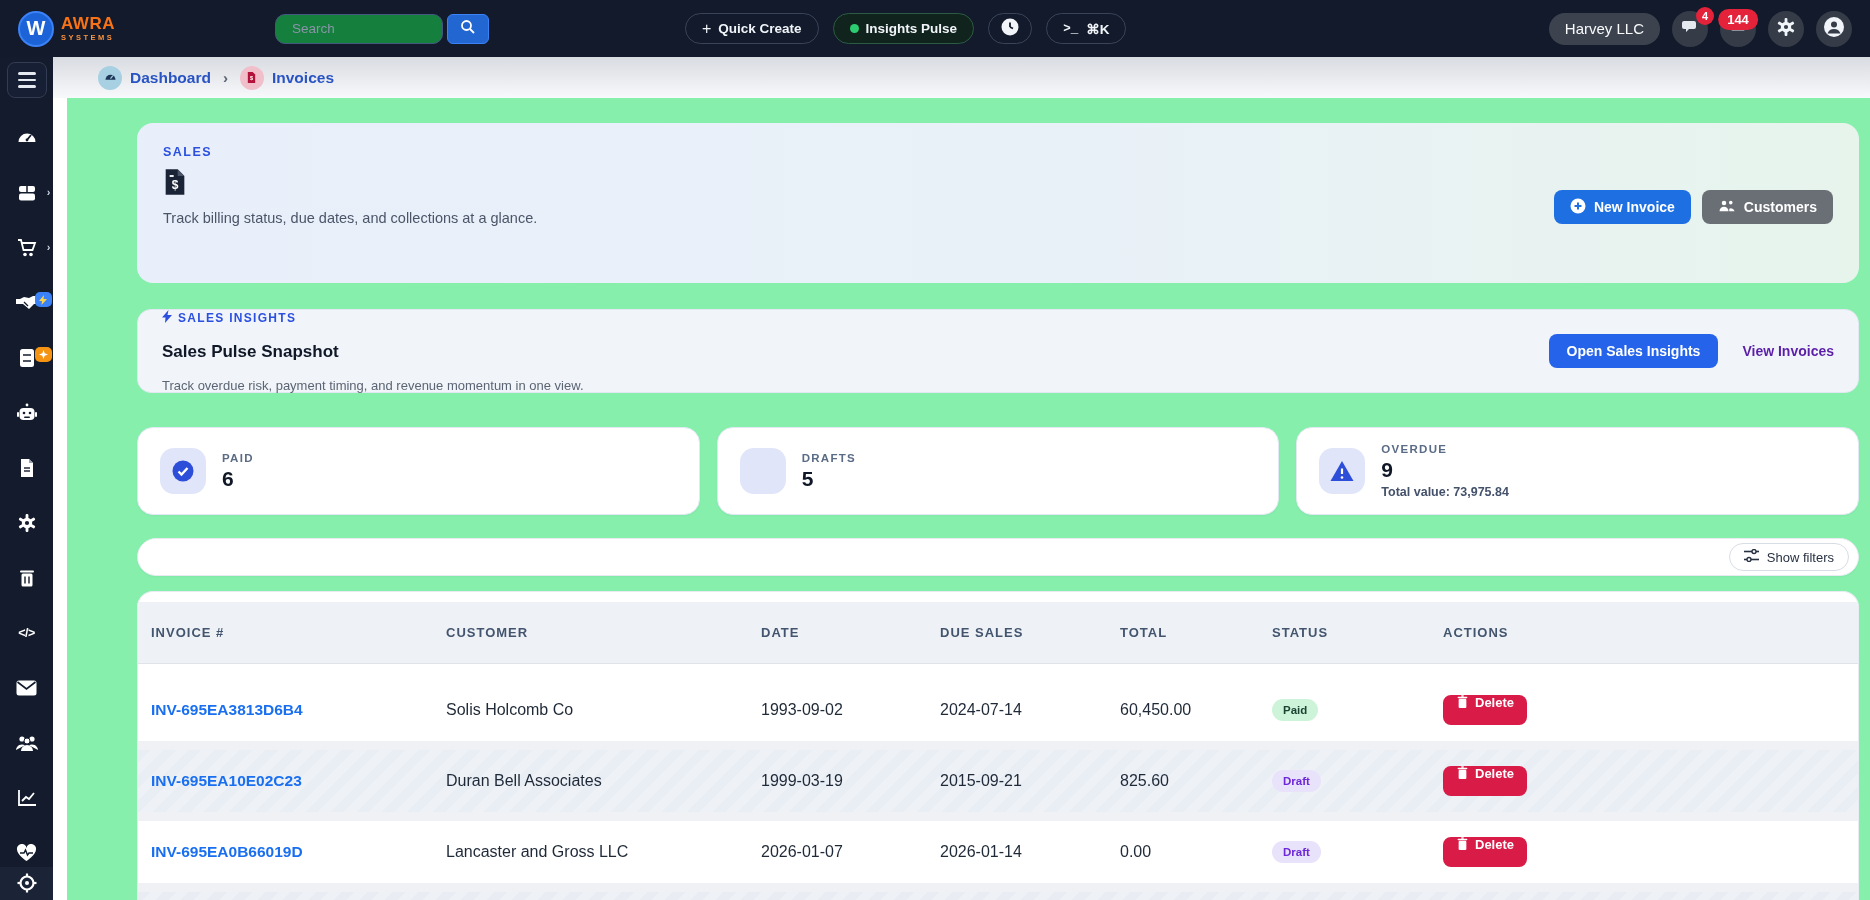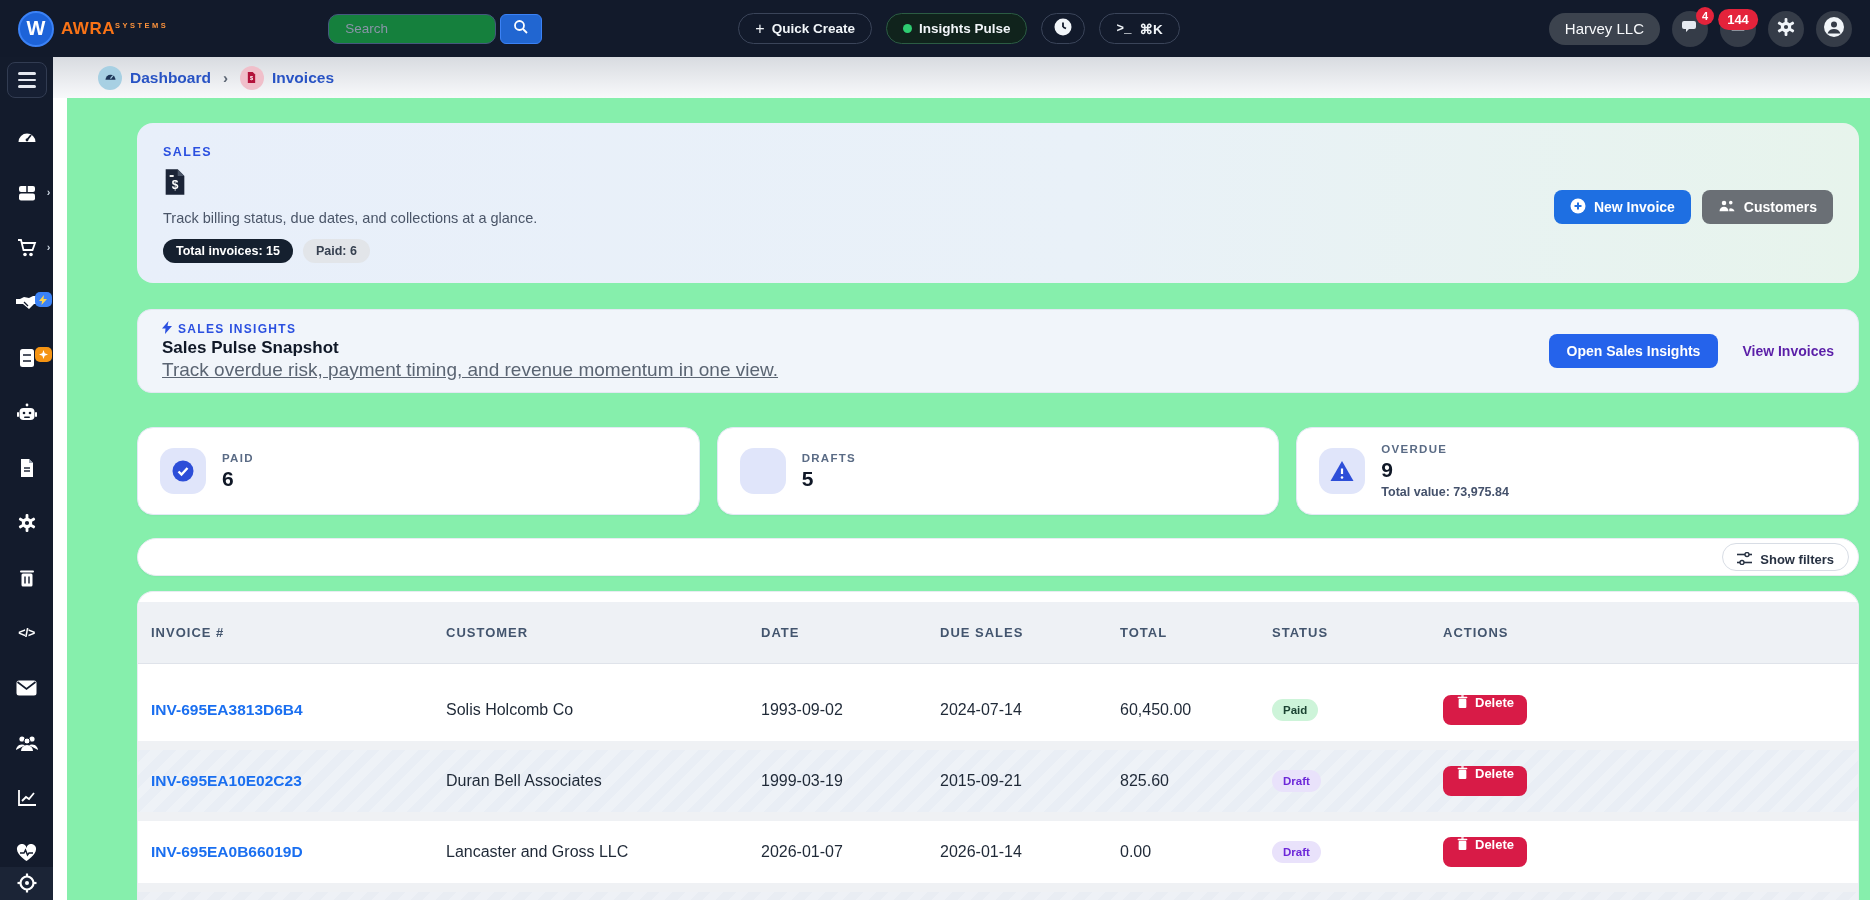--- a/index.html
+++ b/index.html
@@ -6,21 +6,21 @@
   html,body { width:1870px; height:900px; overflow:hidden; background:#fff;
     font-family:"Liberation Sans", sans-serif; }
 
   
   .navbar { position:absolute; left:0; top:0; width:1870px; height:57px;
     background:#121a2b; display:flex; align-items:center; z-index:30; }
   .brand { display:flex; align-items:center; gap:7px; margin-left:18px; }
   .brand-circle { width:36px; height:36px; border-radius:50%; background:#1d63d8;
     color:#fff; font-weight:bold; font-size:20px; display:flex; align-items:center;
     justify-content:center; border:2px solid #3b82f6; }
-  .brand-text { display:flex; flex-direction:row; line-height:1;justify-content:space-between; }
+  .brand-text { display:flex; flex-direction:column; line-height:1;justify-content:space-between; }
   .brand-name { color:#f97316; font-weight:bold; font-size:17px; letter-spacing:.5px; }
   .brand-sub { color:#fb923c; font-weight:bold; font-size:7.5px; letter-spacing:2.5px; margin-top:2px; }
   .search-group { display:flex; align-items:center; gap:4px; margin-left:160px; }
   .search-input { width:168px; height:30px; background:#15803d; border:1px solid #45587e;
     border-radius:10px; color:#cbd5e1; font-size:13.5px; padding:0 16px; outline:none; }
   .search-input::placeholder { color:#8a94a8; }
   .search-btn { width:42px; height:30px; background:#2166d1; border:1px solid #3b82f6;
     border-radius:6px; display:flex; align-items:center; justify-content:center; cursor:pointer; }
   .nav-center { display:flex; align-items:center; gap:14px; margin-left:196px; }
   .pill-btn { height:31px; display:flex; align-items:center; gap:7px; padding:0 16px;
@@ -93,45 +93,45 @@
   .badge-light { background:#e2e5e9; color:#374151; font-size:12.5px; font-weight:bold;
     padding:5px 13px; border-radius:13px; }
   .hero-actions { margin-left:auto; display:flex; gap:11px; align-self:center; margin-top:8px; }
   .btn { display:flex; align-items:center; gap:8px; height:34px; padding:0 16px;
     border:none; border-radius:8px; font-size:14px; font-weight:bold; color:#fff; cursor:pointer; }
   .btn-blue { background:#1e6fe2; }
   .btn-gray { background:#6a6f75; }
 
   .insights { margin-top:26px; height:84px; background:#f1f5fa; border:1px solid #e2e8f2;
     border-radius:14px; padding:11px 24px; display:flex; align-items:center; }
-  .insights-left { display:flex; flex-direction:column; gap:1px; }
+  .insights-left { display:flex; flex-direction:column; gap:16px; }
   .ins-eyebrow { color:#2b50e0; font-size:12px; font-weight:bold; letter-spacing:1.3px;
     display:flex; align-items:center; gap:6px; }
   .ins-title { color:#101827; font-size:17px; font-weight:bold; }
-  .ins-sub { color:#5b6573; font-size:19px;text-decoration:underline; }
+  .ins-sub { color:#5b6573; font-size:13px; }
   .insights-right { margin-left:auto; display:flex; align-items:center; gap:24px; }
   .btn-insights { background:#2563eb; height:34px; border-radius:8px; padding:0 18px; }
   .link-purple { color:#5b1fa8; font-size:14px; font-weight:bold; cursor:pointer; }
 
   .stats { margin-top:34px; display:grid; grid-template-columns:1fr 1fr 1fr; gap:17px; }
   .stat-card { height:88px; background:#fff; border:1.5px solid #e3e9f4; border-radius:16px;
     padding:0 22px; display:flex; align-items:center; gap:16px;
     box-shadow:0 1px 2px rgba(30,50,90,.04); }
   .stat-icon { width:46px; height:46px; border-radius:14px; background:#e0e5fa;
     display:flex; align-items:center; justify-content:center; flex:none; }
   .stat-label { color:#5a6b85; font-size:11.5px; font-weight:bold; letter-spacing:1.3px; }
   .stat-value { color:#101827; font-size:21px; font-weight:bold; margin-top:3px; }
   .stat-detail { color:#44516b; font-size:12.5px; font-weight:bold; margin-top:3px; }
 
   .filters-bar { margin-top:23px; height:38px; background:#fff; border:1px solid #e8ecf2;
     border-radius:19px; display:flex; align-items:center; justify-content:flex-end;
     padding-right:9px; box-shadow:0 1px 2px rgba(30,50,90,.04); }
-  .show-filters { display:flex; align-items:flex-start; gap:8px; height:28px; padding:8px 14px;
+  .show-filters { display:flex; align-items:center; gap:8px; height:28px; padding:8px 14px;
     border:1px solid #d8dde5; border-radius:15px; background:#fff; color:#273142;
-    font-size:13px; font-weight:bold; cursor:pointer; }
+    font-size:13px; font-weight:normal; cursor:pointer; }
 
   .table-card { margin-top:15px; background:#fff; border:1px solid #e8ecf2;
     border-bottom:none; border-radius:16px 16px 0 0; height:312px; overflow:hidden;
     padding-top:10px; }
   .t-grid { display:grid; grid-template-columns:295px 315px 179px 180px 152px 171px 1fr;
     align-items:center; padding-left:13px; }
   .t-head { background:#eef1f5; height:62px; border-bottom:1px solid #dfe3ea; }
   .t-head div { color:#43556e; font-size:13px; font-weight:bold; letter-spacing:1px; }
   .t-row { height:62px; background:#fff; }
   .t-row.striped { background:repeating-linear-gradient(135deg,#e9eef5 0 9px,#eef2f7 9px 18px); }
@@ -438,24 +438,20 @@
         <span>
           <svg width="24" height="28" viewBox="0 0 18 21">
               <path d="M2 1h9l5 5v14H2z" fill="#1b2437"></path>
               <path d="M11 1l5 5h-5z" fill="#4a5568"></path>
               <text x="9" y="16" font-size="9" fill="#fff" text-anchor="middle" font-weight="bold">$</text>
               <line x1="5" y1="6" x2="8" y2="6" stroke="#fff" stroke-width="1.4"></line>
             </svg>
         </span>
       </div>
       <p class="hero-sub">Track billing status, due dates, and collections at a glance.</p>
-      <div class="hero-badges">
-        <span class="badge-dark">Total invoices: 15</span>
-        <span class="badge-light">Paid: 6</span>
-      </div>
     </div>
     <div class="hero-actions">
       <button class="btn btn-blue">
         <span>
           <svg width="16" height="16" viewBox="0 0 16 16">
               <circle cx="8" cy="8" r="7.5" fill="#fff"></circle>
               <line x1="8" y1="4.5" x2="8" y2="11.5" stroke="#1e6fe2" stroke-width="2"></line>
               <line x1="4.5" y1="8" x2="11.5" y2="8" stroke="#1e6fe2" stroke-width="2"></line>
             </svg>
         </span>

